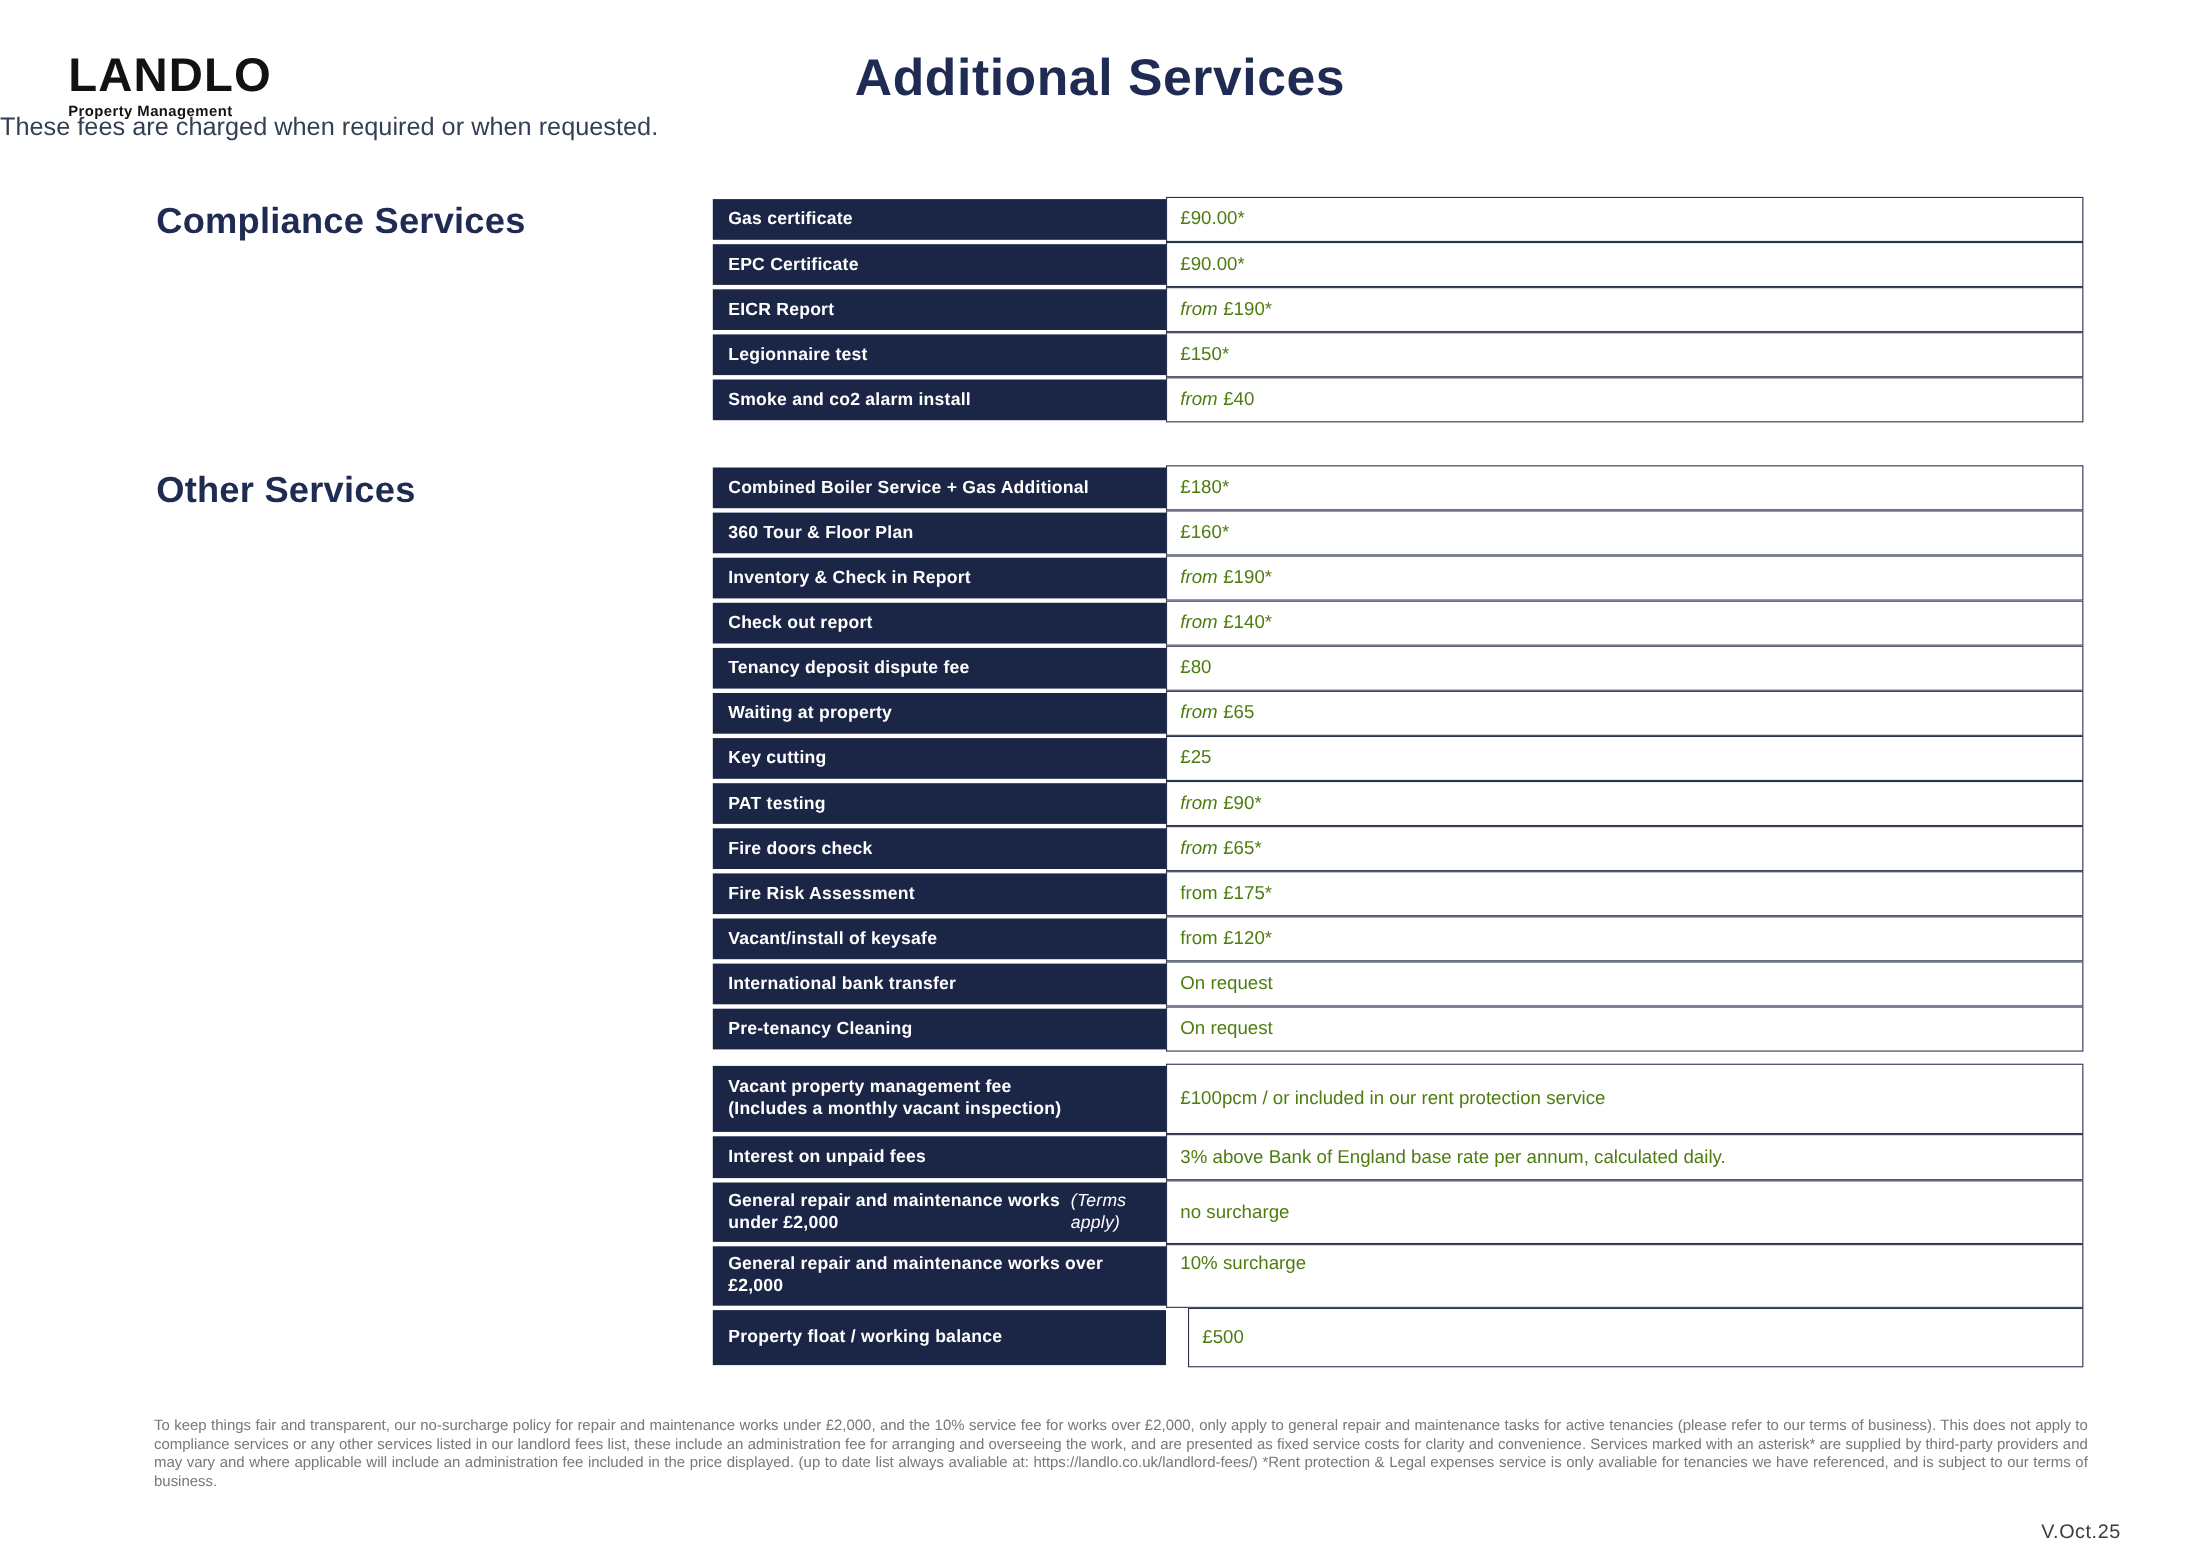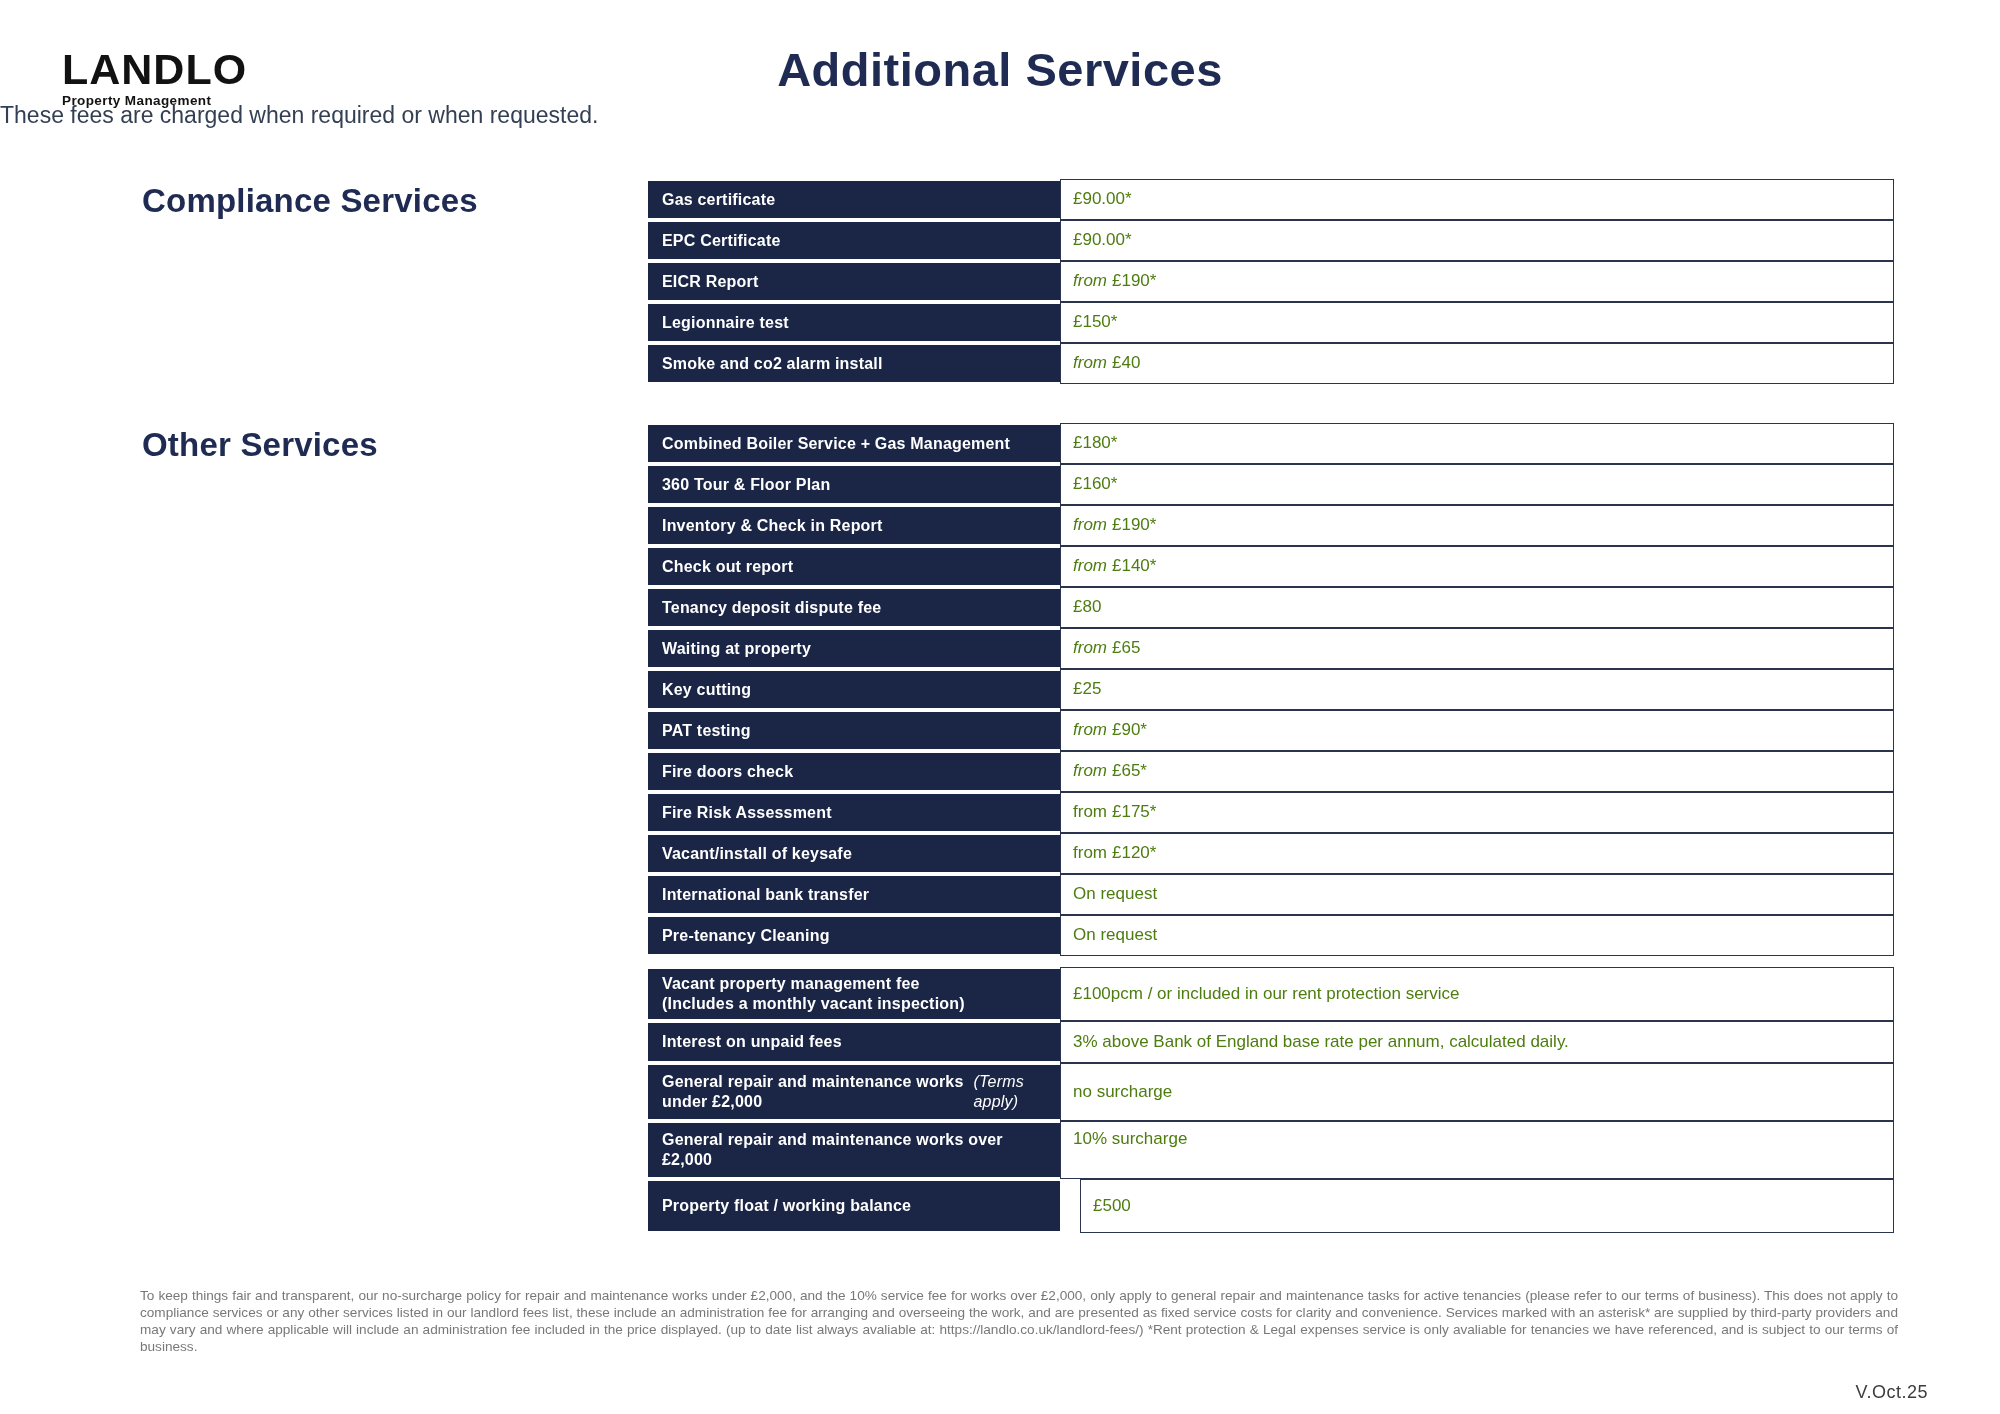--- a/index.html
+++ b/index.html
@@ -126,21 +126,21 @@
       <div class="fee-row">
         <div class="fee-label">Smoke and co2 alarm install</div>
         <div class="fee-value">
           <span class="from italic">from</span>
           <span>£40</span>
         </div>
       </div>
     </div>
   <div class="fee-table" id="table-other">
       <div class="fee-row">
-        <div class="fee-label">Combined Boiler Service + Gas Management</div>
+        <div class="fee-label">Combined Boiler Service + Gas Additional</div>
         <div class="fee-value">
           <span>£180*</span>
         </div>
       </div>
       <div class="fee-row">
         <div class="fee-label">360 Tour &amp; Floor Plan</div>
         <div class="fee-value">
           <span>£160*</span>
         </div>
       </div>
@@ -212,21 +212,21 @@
         </div>
       </div>
       <div class="fee-row">
         <div class="fee-label">Pre-tenancy Cleaning</div>
         <div class="fee-value">
           <span>On request</span>
         </div>
       </div>
     </div>
   <div class="fee-table" id="table-additional">
-      <div class="fee-row" style="height: 50px;">
+      <div class="fee-row" style="height: 60px;">
         <div class="fee-label">Vacant property management fee
 (Includes a monthly vacant inspection)</div>
         <div class="fee-value">
           <span>£100pcm / or included in our rent protection service</span>
         </div>
       </div>
       <div class="fee-row" style="height: 38px;">
         <div class="fee-label">Interest on unpaid fees</div>
         <div class="fee-value">
           <span>3% above Bank of England base rate per annum, calculated daily.</span>

